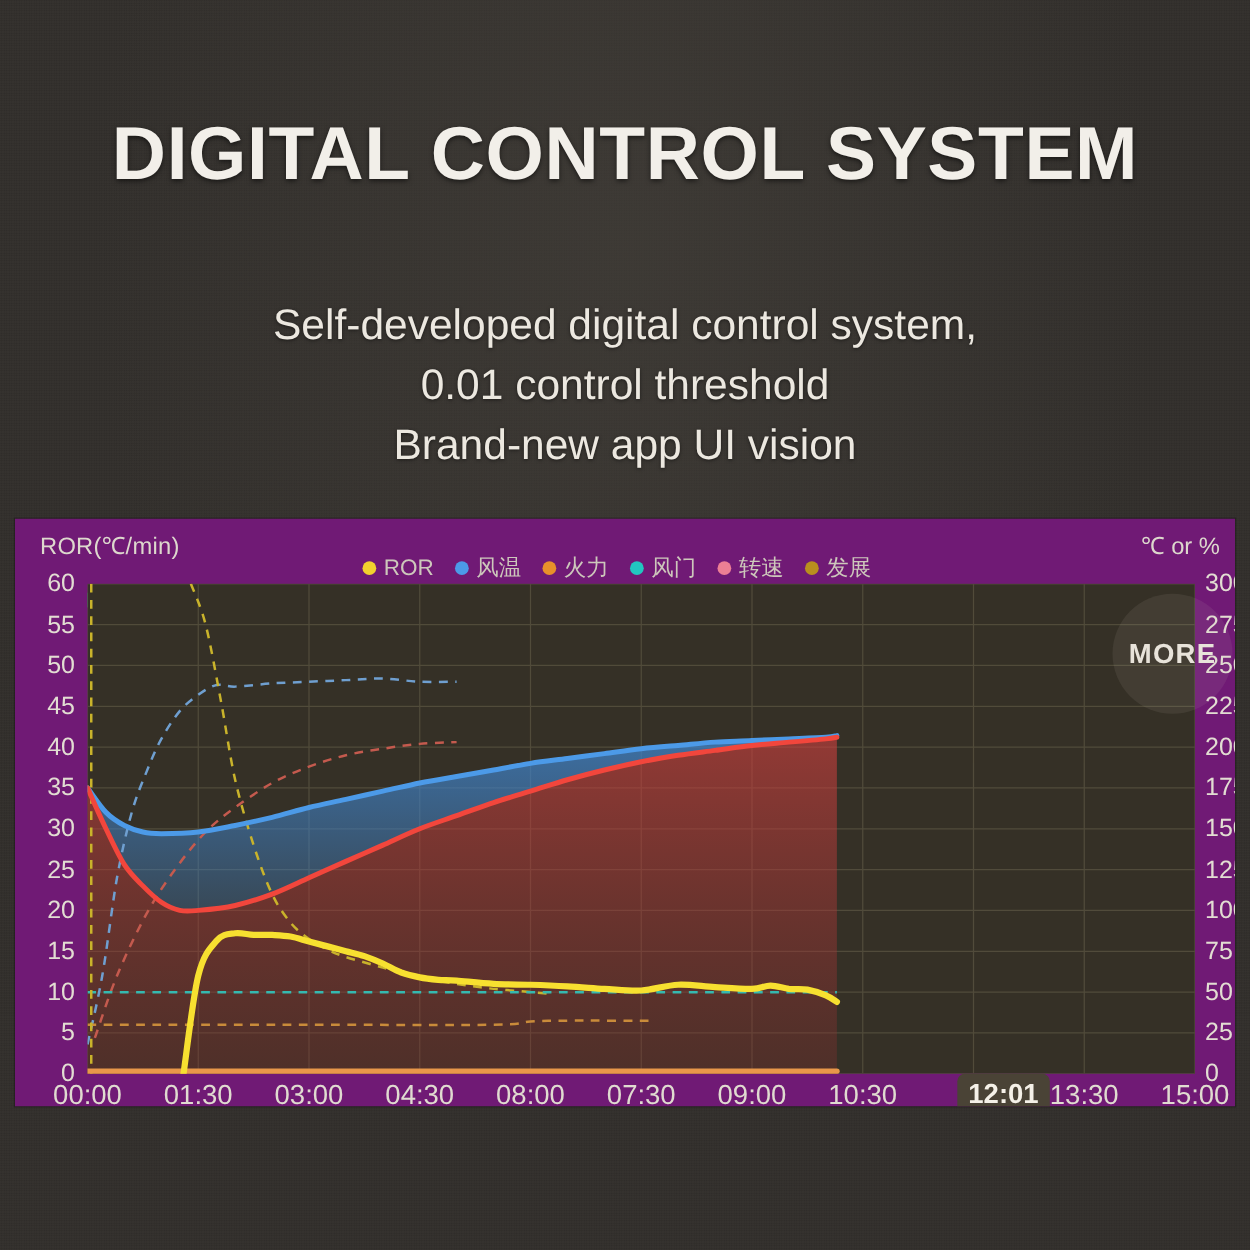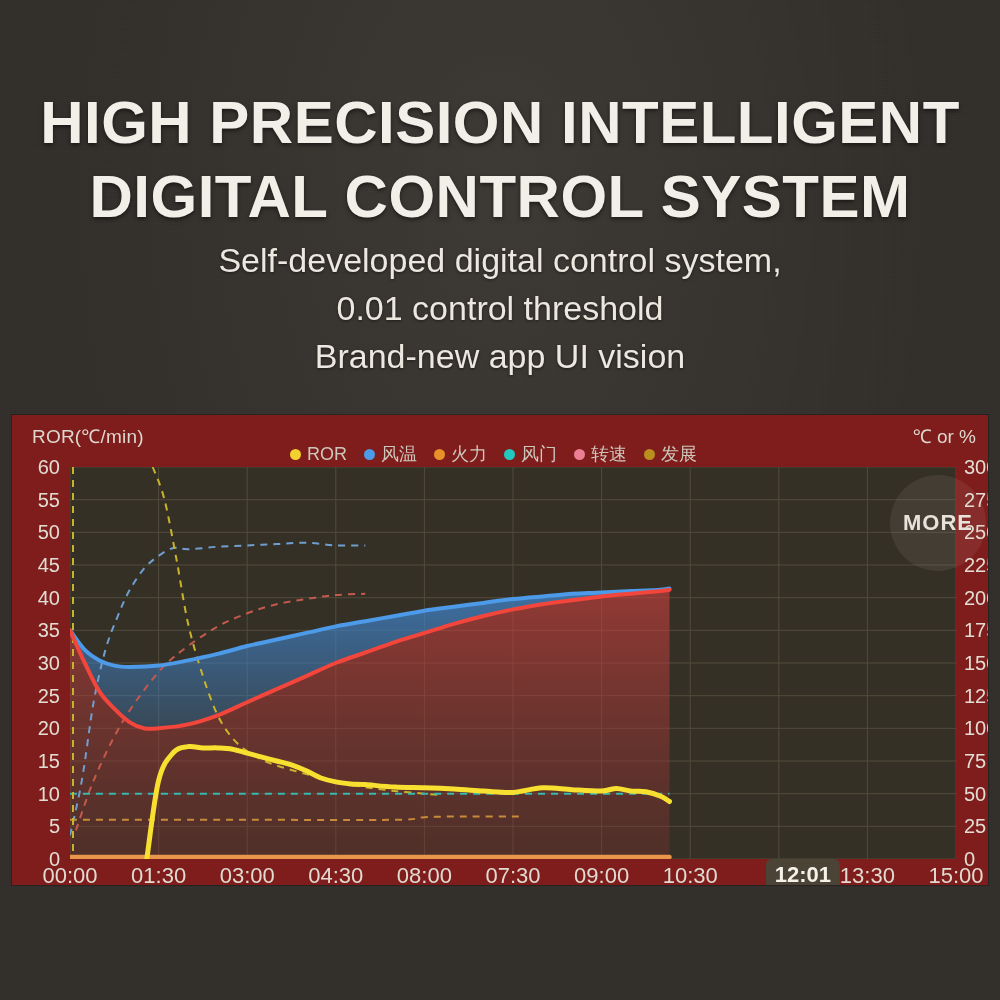--- a/index.html
+++ b/index.html
@@ -38,21 +38,21 @@
     font-size:34px;
     line-height:48px;
     font-weight:400;
     text-shadow:0 1px 3px rgba(0,0,0,.5);
   }
   .subhead span{display:block;}
 
   
   .panel{
     position:absolute;left:12px;top:415px;width:976px;height:470px;
-    background:#7f1d1d;
+    background:#701a75;
     box-shadow:0 0 0 1px rgba(0,0,0,.25);
     overflow:hidden;
   }
   .panel-top{
     position:absolute;left:0;right:0;top:0;height:38px;
   }
   .axis-title-left{
     position:absolute;left:20px;top:8px;
     color:#ddd8cd;font-size:19px;letter-spacing:.2px;
   }
@@ -123,21 +123,20 @@
     display:flex;align-items:center;justify-content:center;
     color:#e8e3da;font-size:22px;font-weight:bold;letter-spacing:1px;
   }
 </style>
 </head>
 <body>
 
 <div class="bg-texture"></div>
 
 <h1 class="headline">
-  <span>HIGH PRECISION INTELLIGENT</span>
   <span class="l2">DIGITAL CONTROL SYSTEM</span>
 </h1>
 
 <div class="subhead">
   <span>Self-developed digital control system,</span>
   <span>0.01 control threshold</span>
   <span>Brand-new app UI vision</span>
 </div>
 
 <div class="panel">

